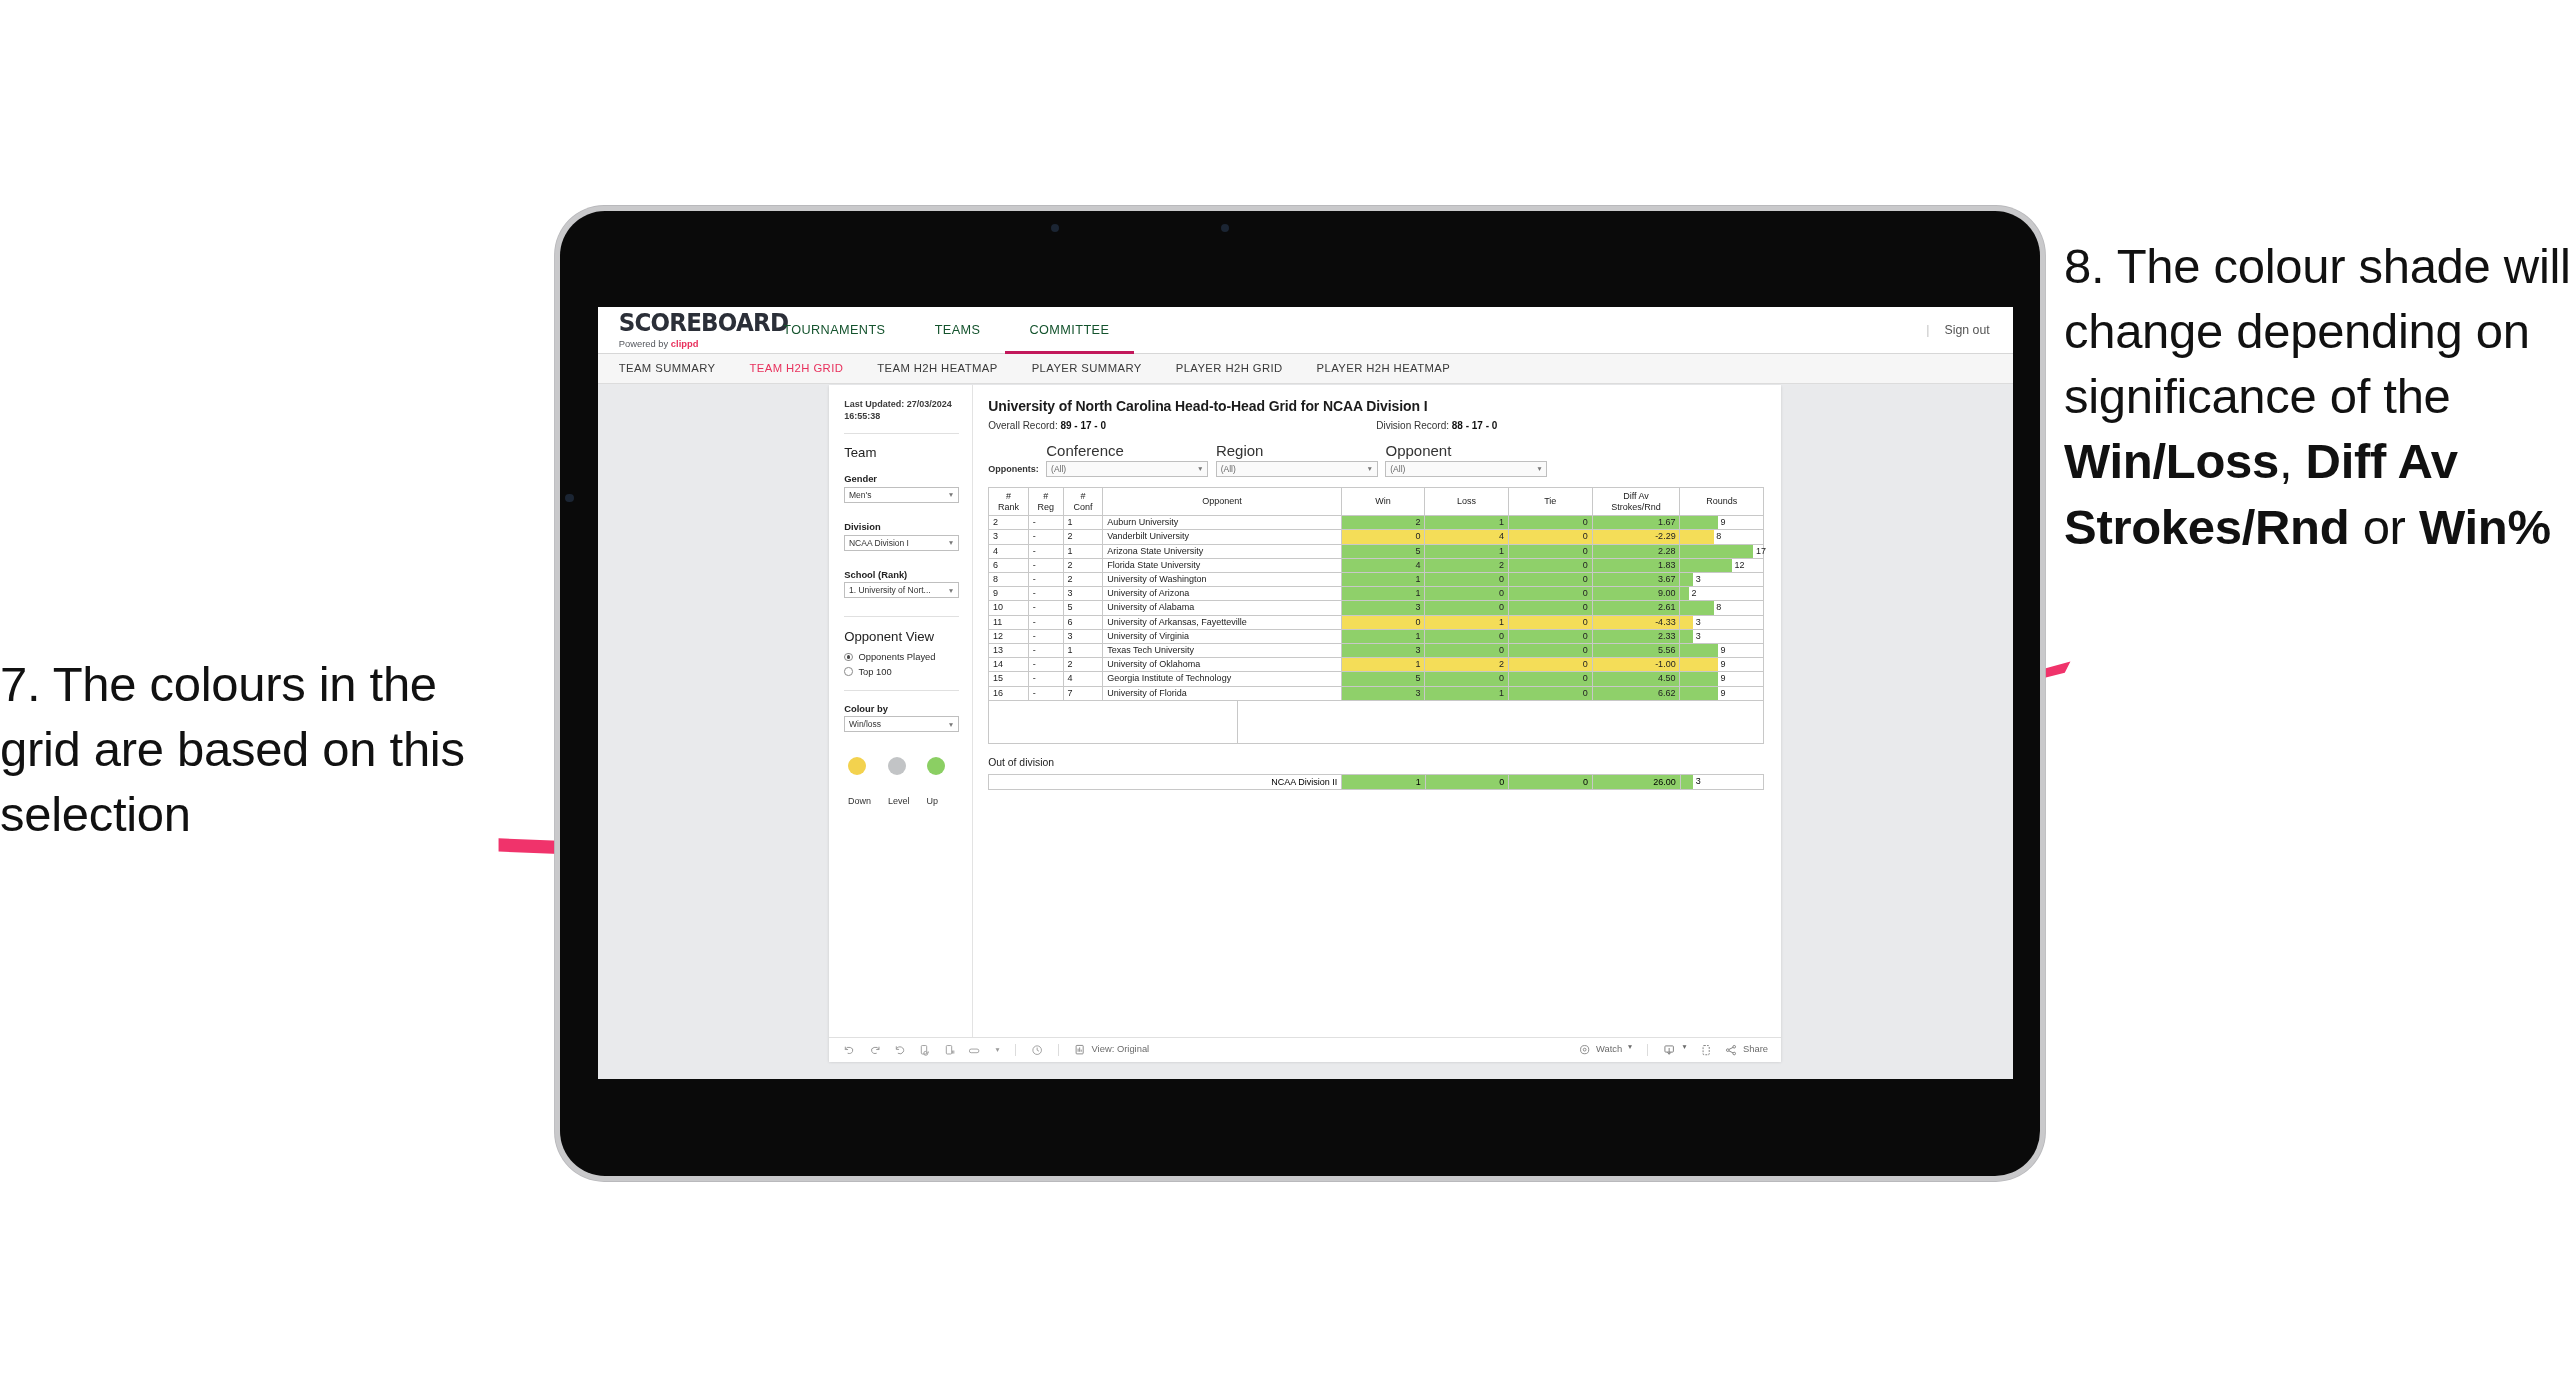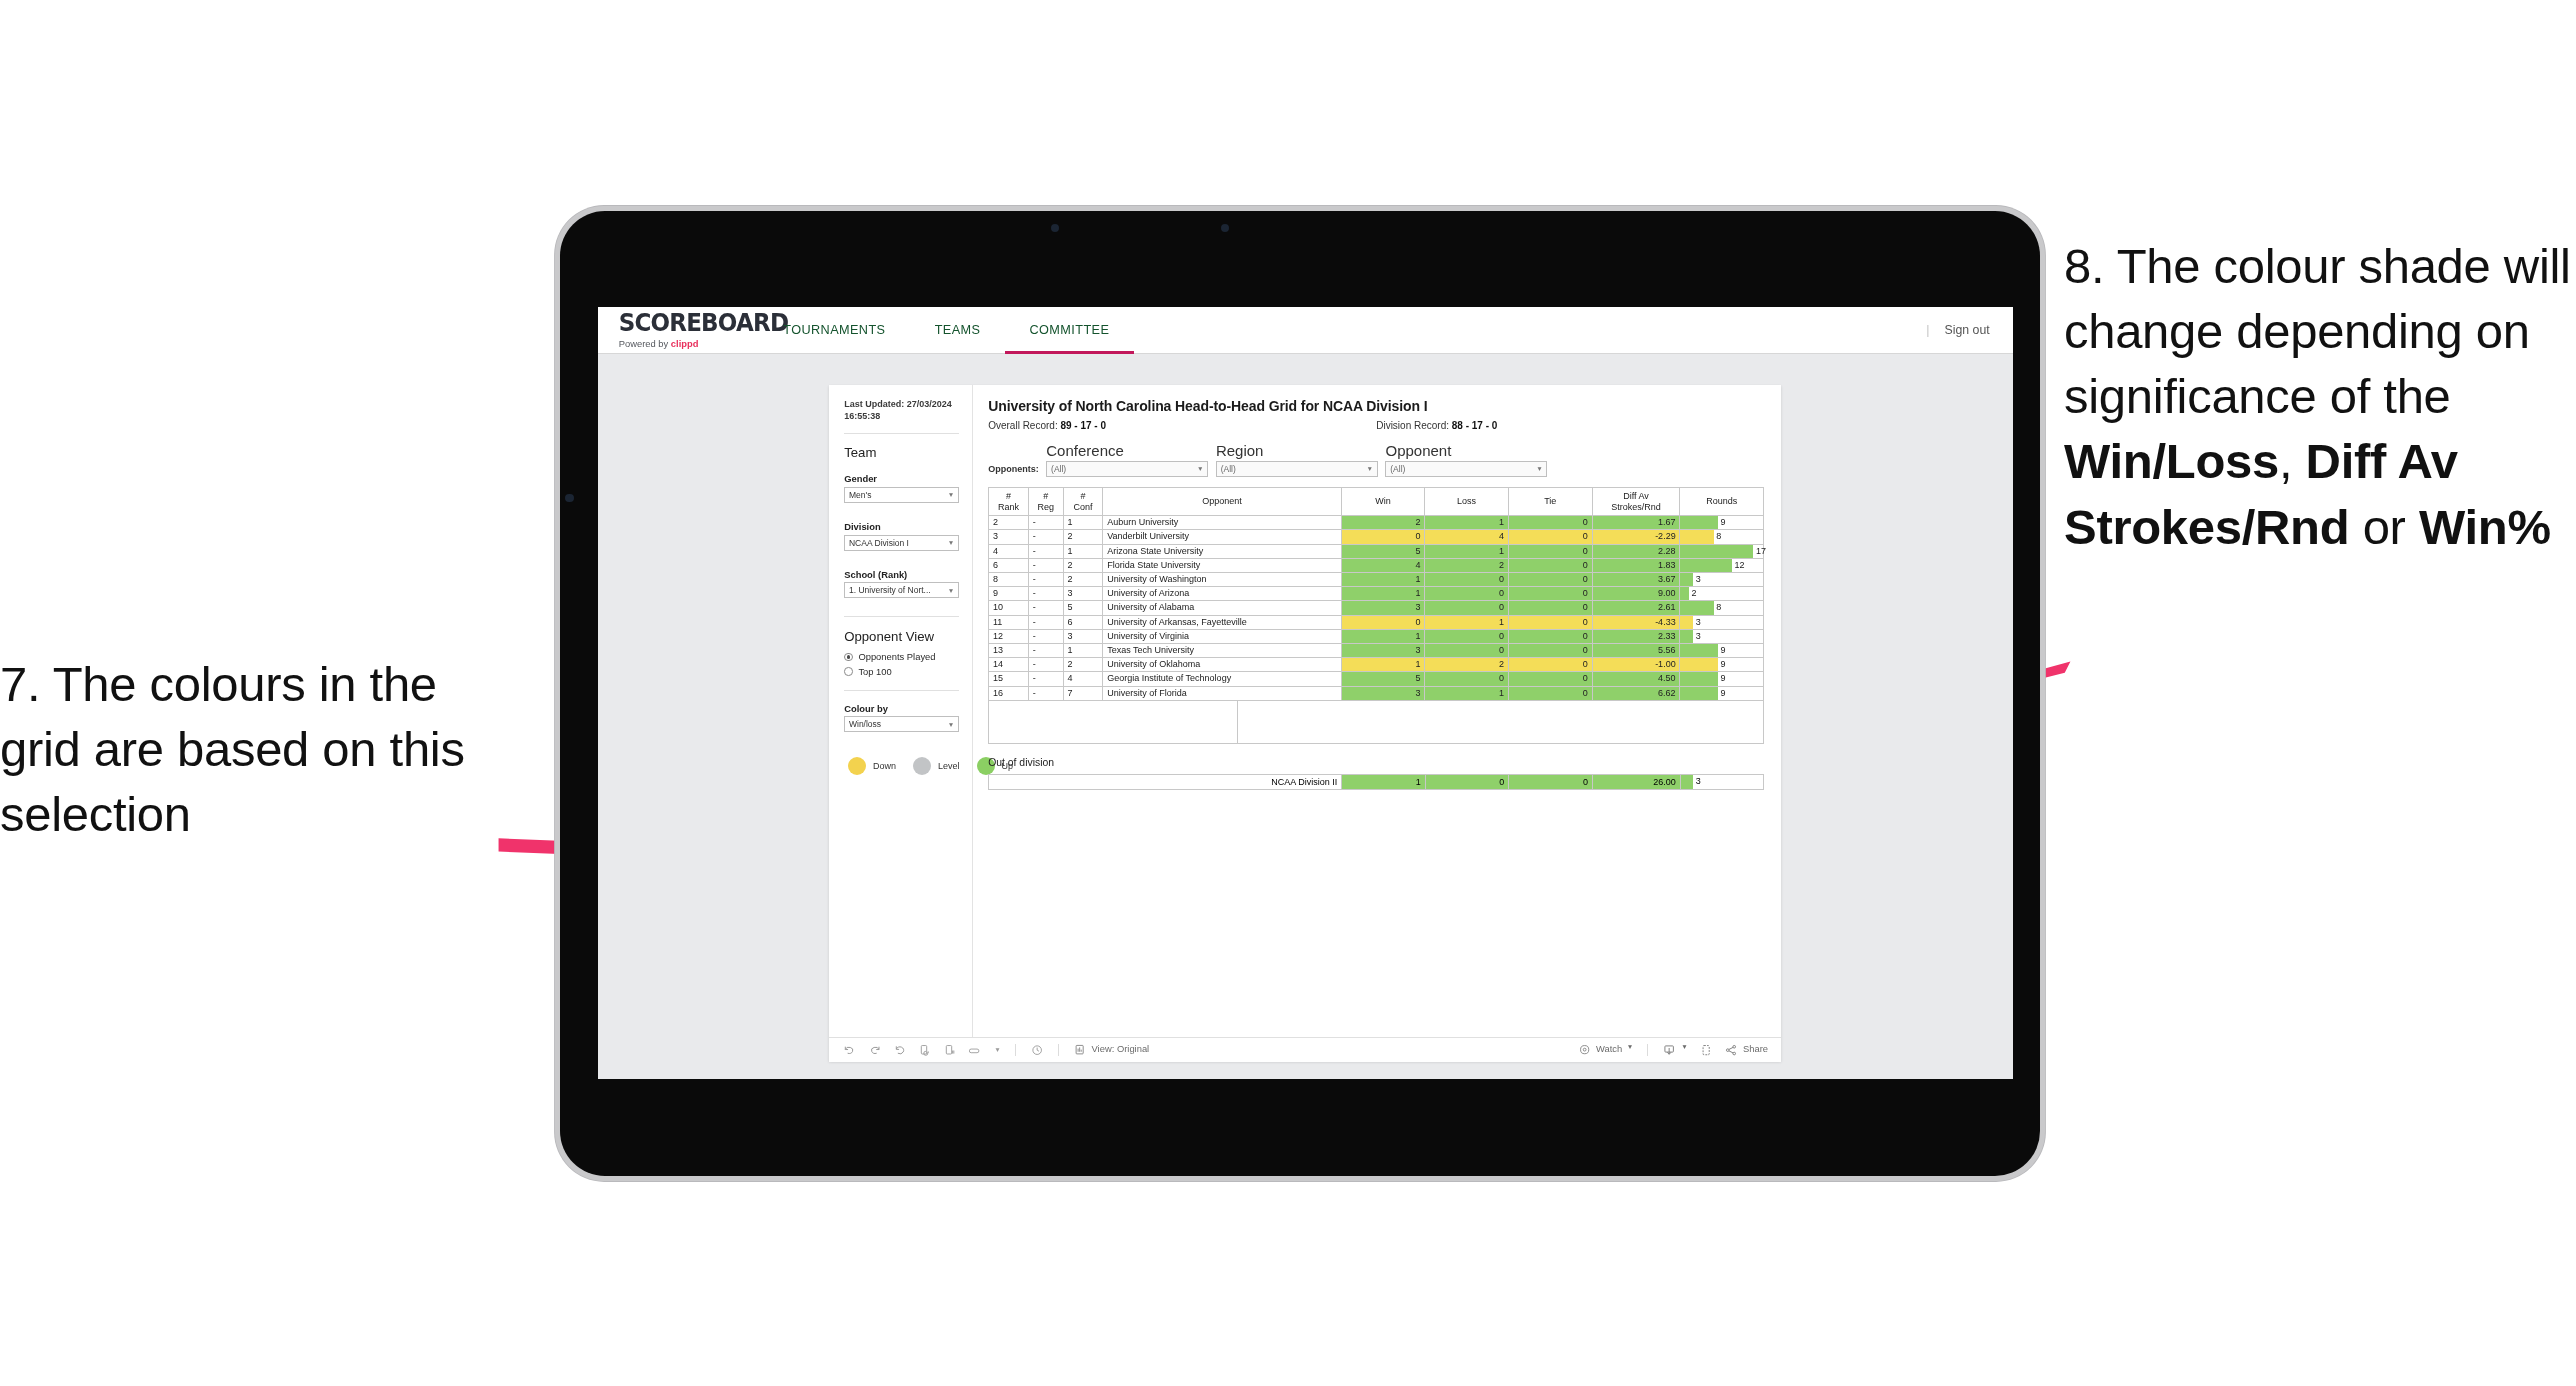--- a/index.html
+++ b/index.html
@@ -134,21 +134,21 @@
   .radio {
     width: 8.5px; height: 8.5px; border-radius: 50%;
     border: 0.9px solid #8a8a8a; background: #fff;
     display: flex; align-items: center; justify-content: center; flex-shrink: 0;
   }
   .radio.on::after {
     content: ""; width: 3.8px; height: 3.8px; border-radius: 50%; background: #4a4a4a;
   }
   .radio-label { font-size: 9.4px; color: #2a2a2a; }
   #legend { display: flex; gap: 17px; margin-top: 24.6px; padding-left: 3.8px; }
-  .legend-item { display: flex; flex-direction: row; align-items: center; gap: 7px; }
+  .legend-item { display: flex; flex-direction: column; gap: 21px; }
   .legend-dot { width: 18px; height: 18px; border-radius: 50%; }
   .legend-label { font-size: 9px; color: #333; }
 
   
   #content { flex: 1; padding: 13.2px 17px 0 15px; overflow: hidden; }
   #viz-title { font-size: 14px; color: #1b1b1b; font-weight: 700; letter-spacing: -0.1px; }
   #records { display: flex; margin-top: 6.6px; font-size: 10px; color: #333; }
   #records .rec { width: 50%; }
   #records b { font-weight: 700; color: #111; }
 
@@ -242,20 +242,28 @@
             <div class="topnav-item">TOURNAMENTS</div>
             <div class="topnav-item">TEAMS</div>
             <div class="topnav-item active">COMMITTEE</div>
           </div>
           <div id="signout-wrap">
             <span id="signout-divider">|</span>
             <span>Sign out</span>
           </div>
         </div>
 
+        <div id="subnav">
+          <div class="subnav-item">TEAM SUMMARY</div>
+          <div class="subnav-item active">TEAM H2H GRID</div>
+          <div class="subnav-item">TEAM H2H HEATMAP</div>
+          <div class="subnav-item">PLAYER SUMMARY</div>
+          <div class="subnav-item">PLAYER H2H GRID</div>
+          <div class="subnav-item">PLAYER H2H HEATMAP</div>
+        </div>
 
         <div id="workspace">
           <div id="viz">
             <div id="viz-body">
 
               <div id="panel">
                 <div id="last-updated">Last Updated: 27/03/2024 16:55:38</div>
                 <div class="panel-rule"></div>
                 <div class="panel-h">Team</div>
 

